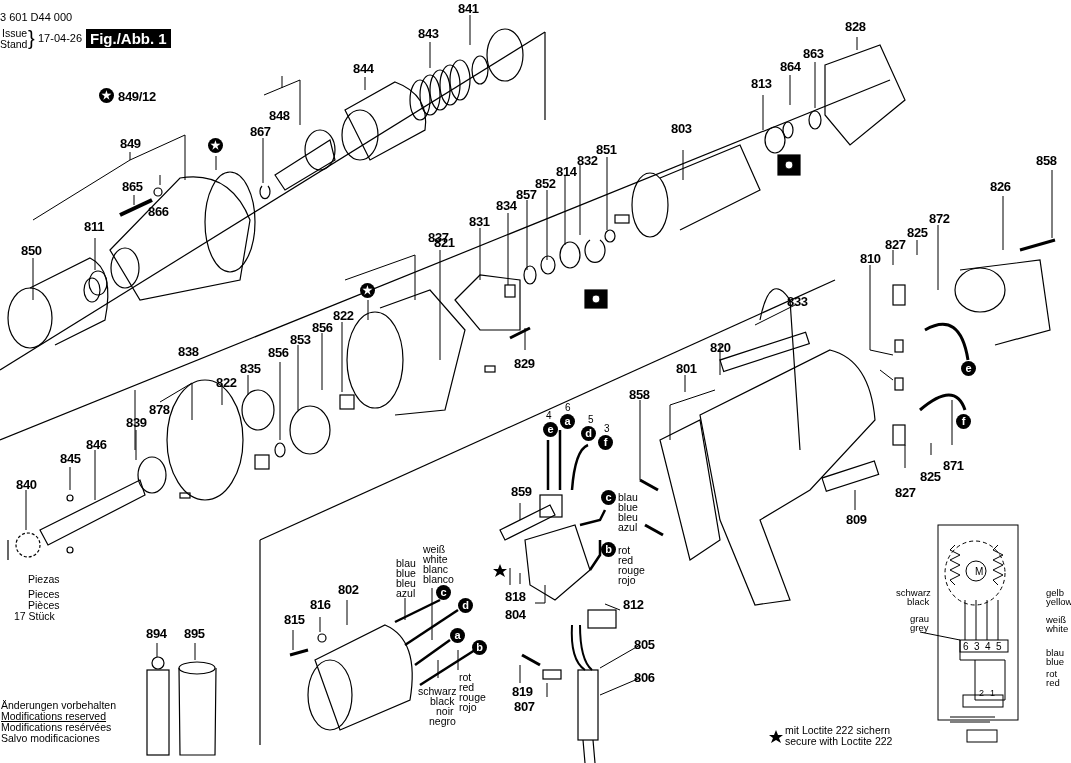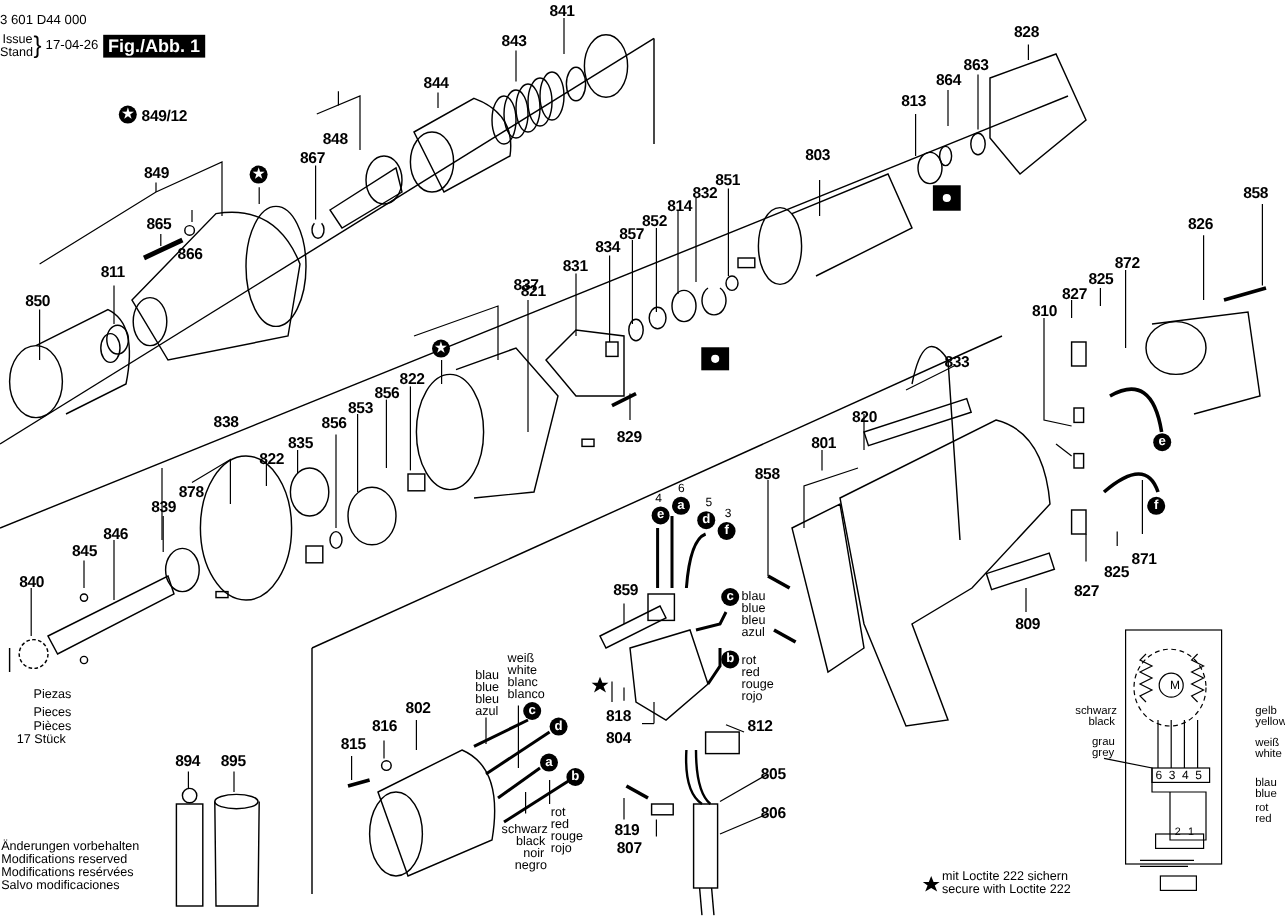--- a/index.html
+++ b/index.html
@@ -376,21 +376,21 @@
   <div class="lbl" style="left:184px;top:627px;">895</div>
 
   <div>
     <div class="txt" style="left:14px;top:578px;margin-top:33px;">17 Stück</div>
     <div class="txt" style="left:28px;top:589px;">Pieces</div>
     <div class="txt" style="left:28px;top:600px;">Pièces</div>
     <div class="txt" style="left:28px;top:574px;">Piezas</div>
   </div>
   <div>
     <div class="txt" style="left:1px;top:700px;">Änderungen vorbehalten</div>
-    <div class="txt" style="left:1px;top:711px;">Modifications reserved</div>
+    <div class="txt" style="left:1px;top:711px;text-decoration:underline;">Modifications reserved</div>
     <div class="txt" style="left:1px;top:722px;">Modifications resérvées</div>
     <div class="txt" style="left:1px;top:733px;">Salvo modificaciones</div>
   </div>
   <div>
     <div class="txt" style="left:785px;top:725px;">mit Loctite 222 sichern</div>
     <div class="txt" style="left:785px;top:736px;">secure with Loctite 222</div>
   </div>
 
   <div class="wire-num" style="left:546px;top:411px;">4</div>
   <div class="wire-num" style="left:565px;top:403px;">6</div>

